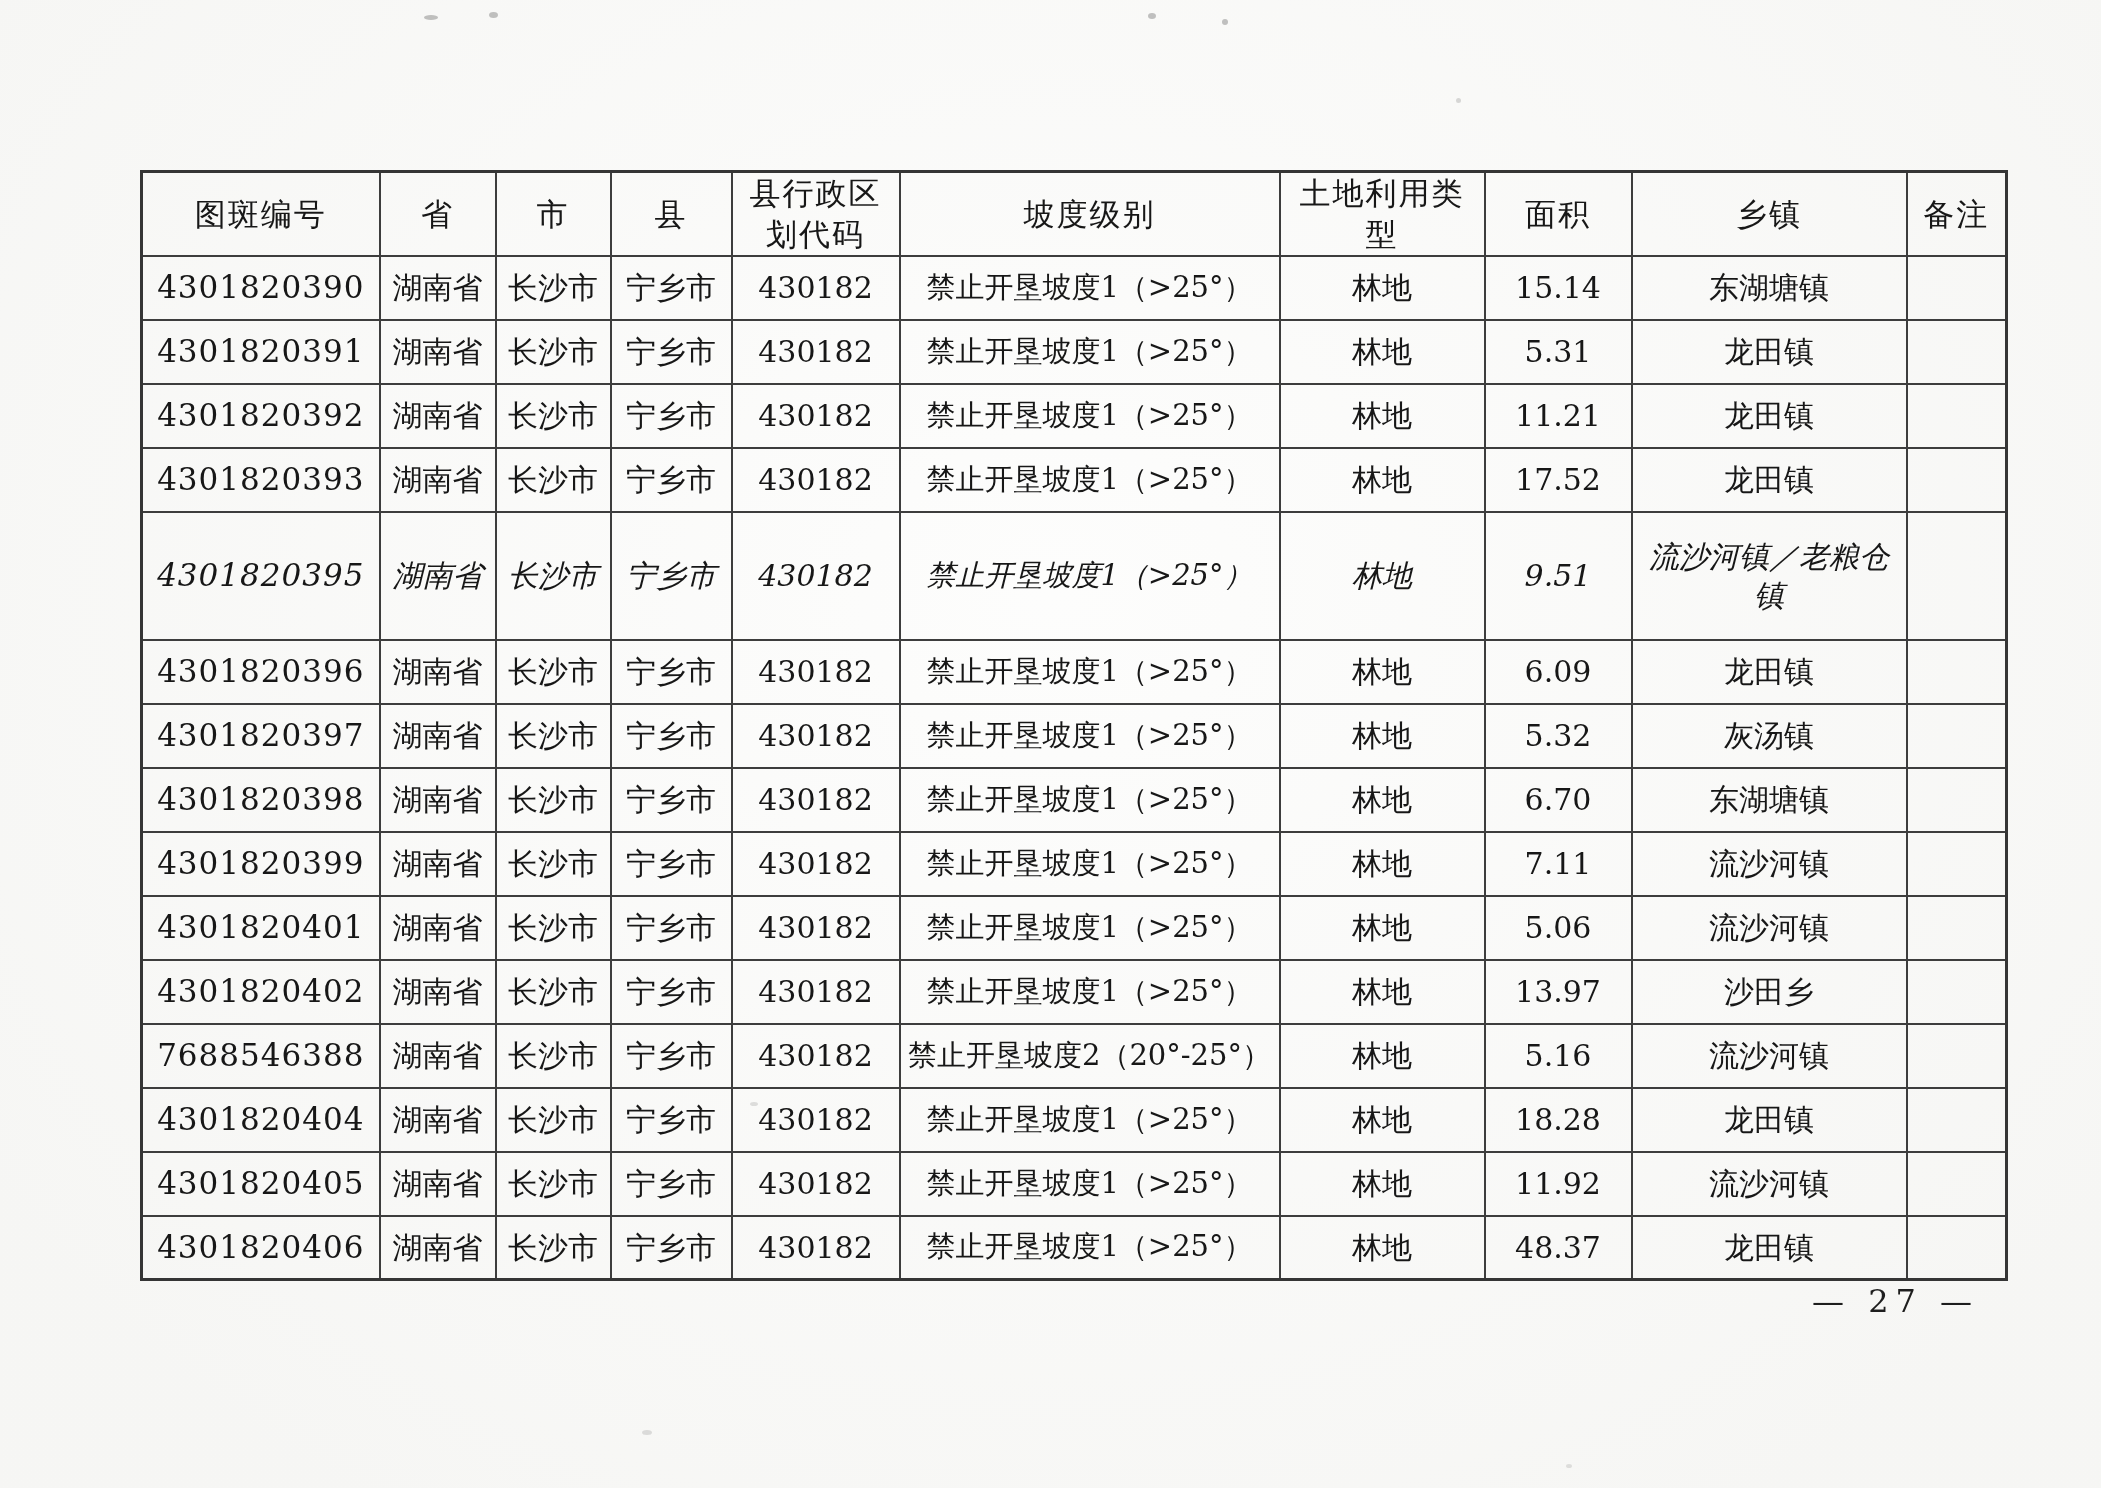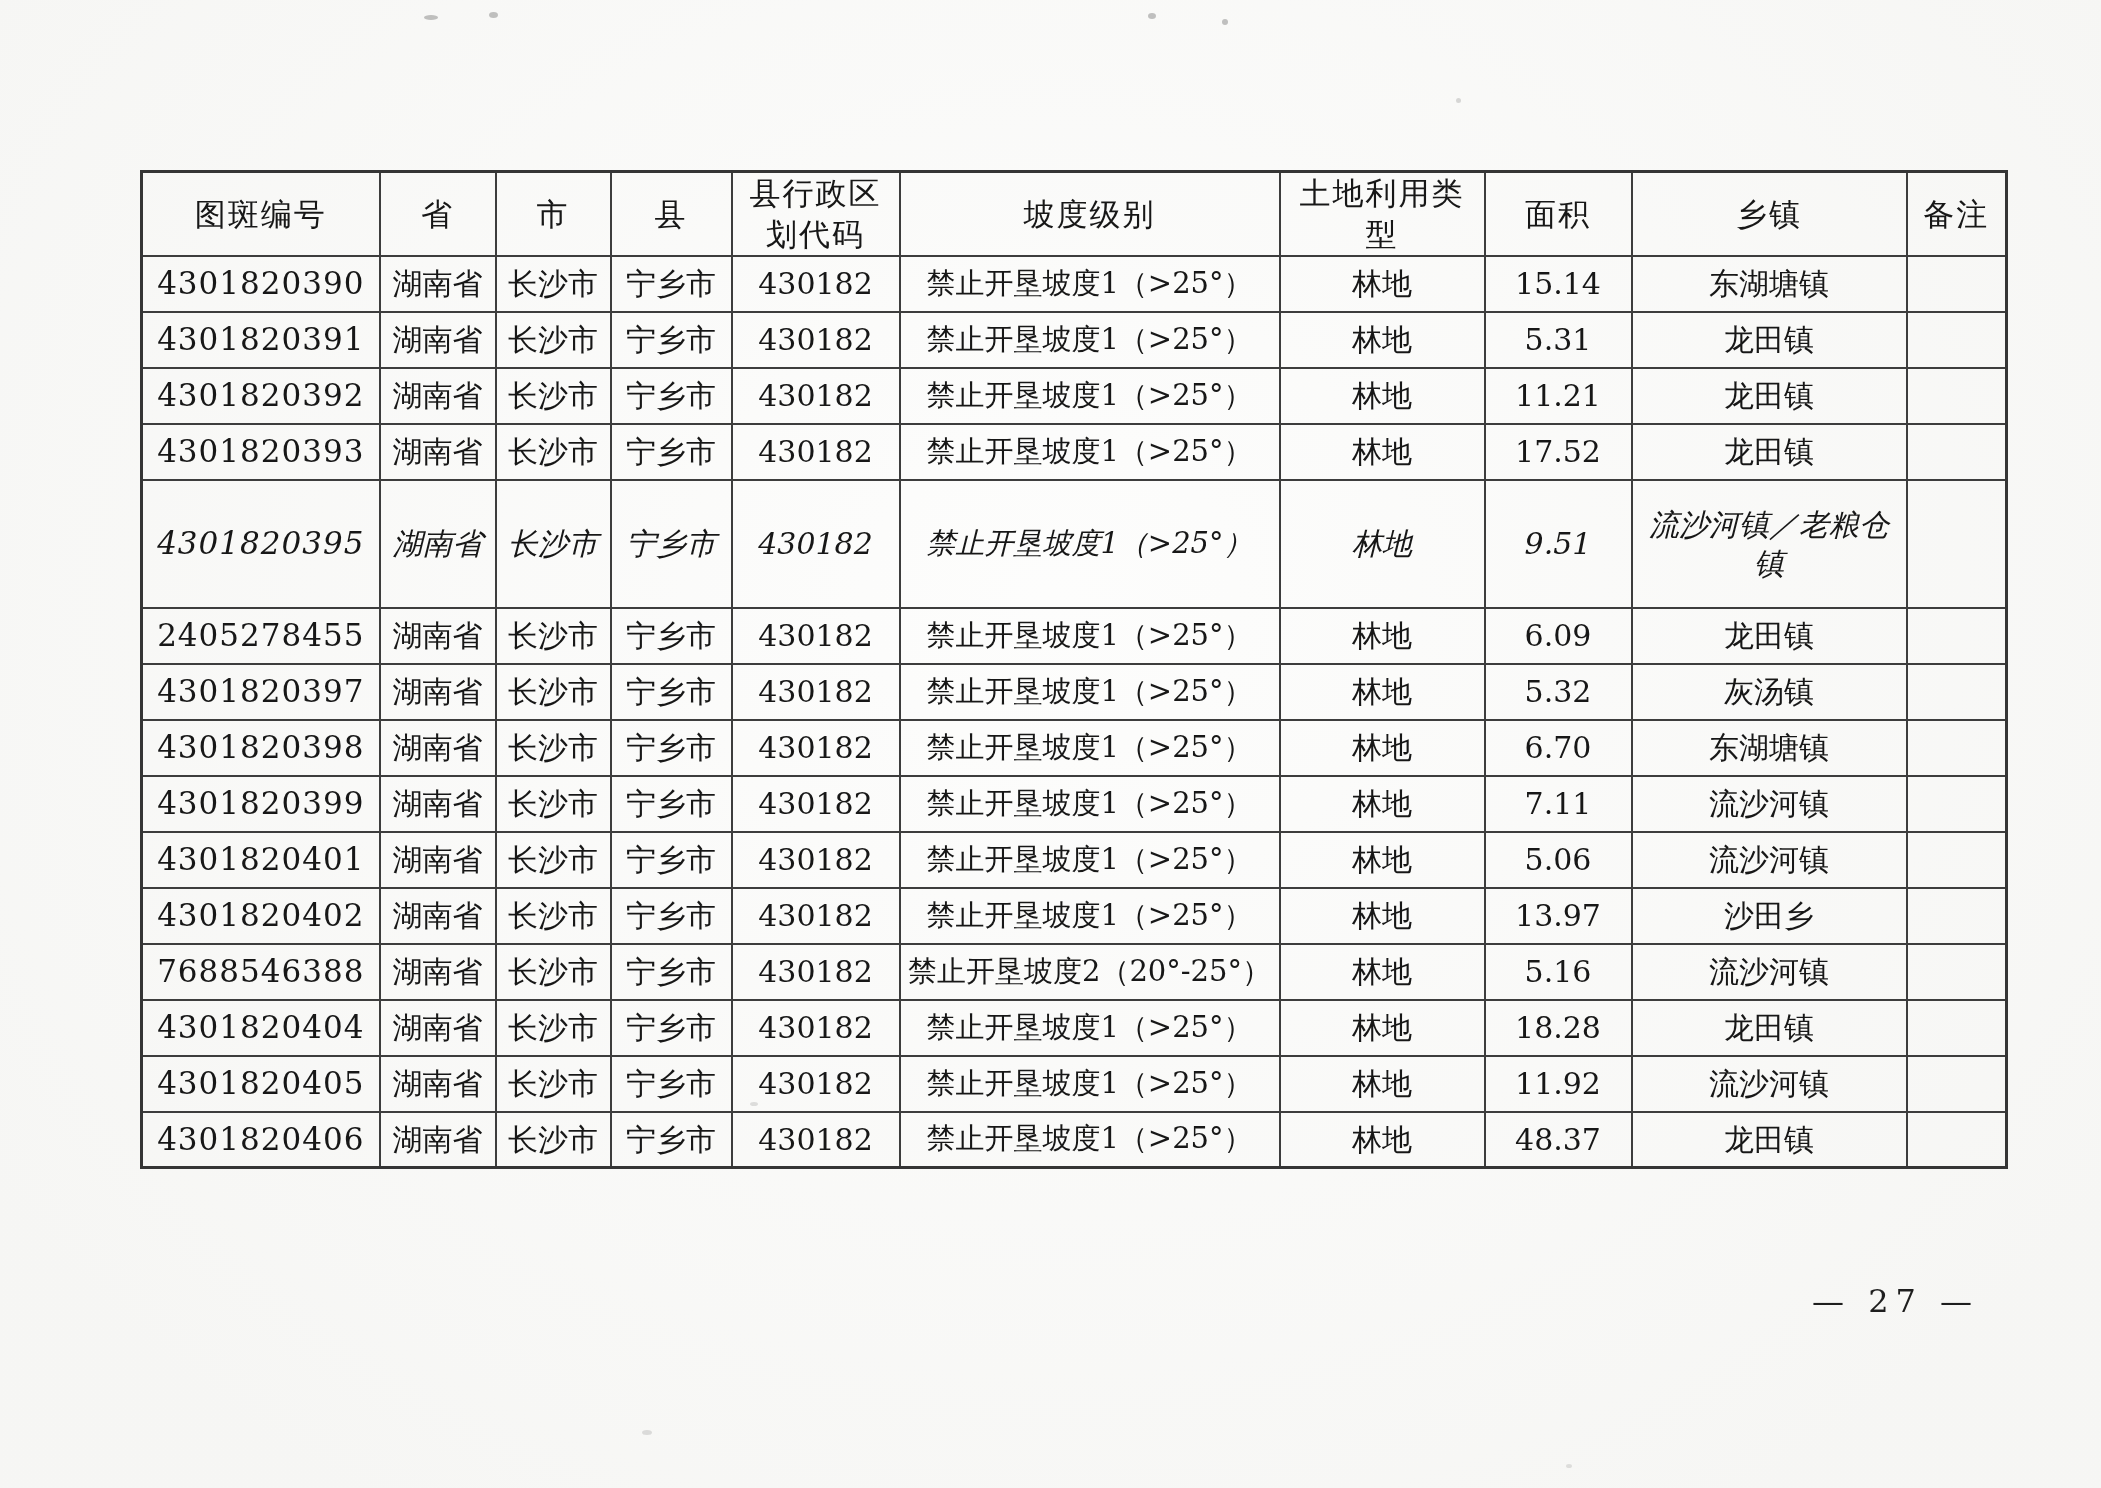--- a/index.html
+++ b/index.html
@@ -43,21 +43,21 @@
     font-size: 30px;
     line-height: 1.3;
     font-weight: normal;
     overflow: hidden;
   }
   table.parcel thead tr { height: 84px; }
   table.parcel thead th {
     font-size: 31px;
     letter-spacing: 2px;
   }
-  table.parcel tbody tr { height: 56px; }
+  table.parcel tbody tr { height: 64px; }
   table.parcel tbody tr.tall { height: 128px; font-style: italic; }
   table.parcel tbody td:first-child {
     font-size: 31px;
     letter-spacing: 1px;
   }
   table.parcel tbody td:nth-child(6) {
     font-size: 29px;
   }
 
   .page-number {
@@ -165,21 +165,21 @@
           <td>宁乡市</td>
           <td>430182</td>
           <td>禁止开垦坡度1（&gt;25°）</td>
           <td>林地</td>
           <td>9.51</td>
           <td>流沙河镇／老粮仓
 镇</td>
           <td></td>
         </tr>
         <tr>
-          <td>2405278455</td>
+          <td>4301820396</td>
           <td>湖南省</td>
           <td>长沙市</td>
           <td>宁乡市</td>
           <td>430182</td>
           <td>禁止开垦坡度1（&gt;25°）</td>
           <td>林地</td>
           <td>6.09</td>
           <td>龙田镇</td>
           <td></td>
         </tr>

